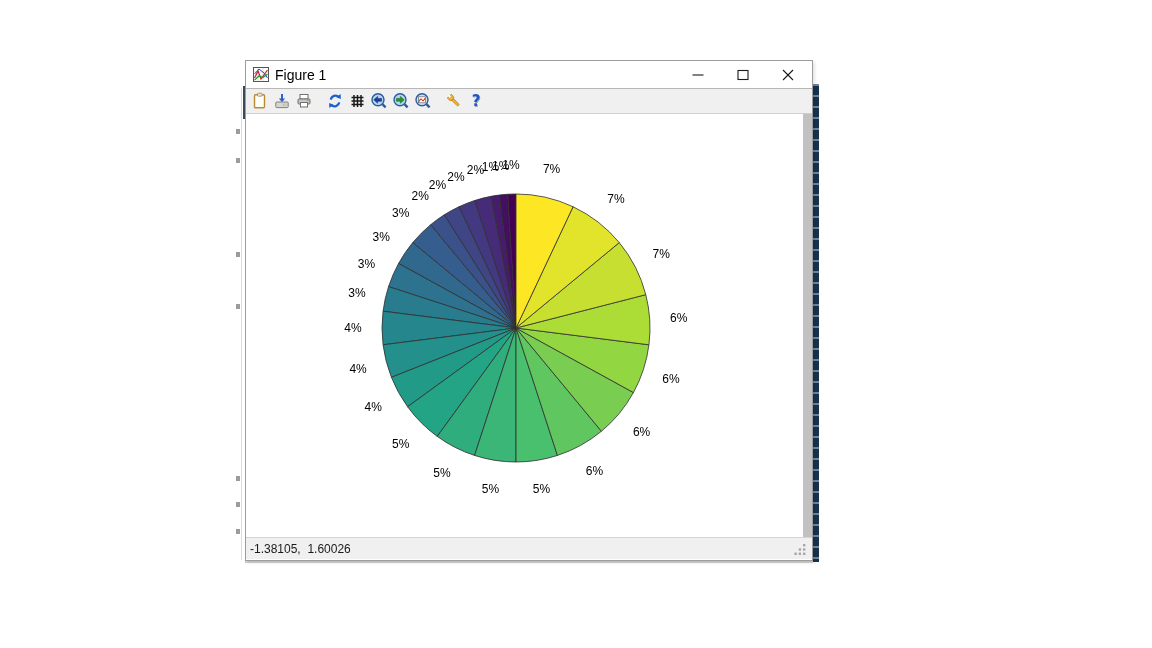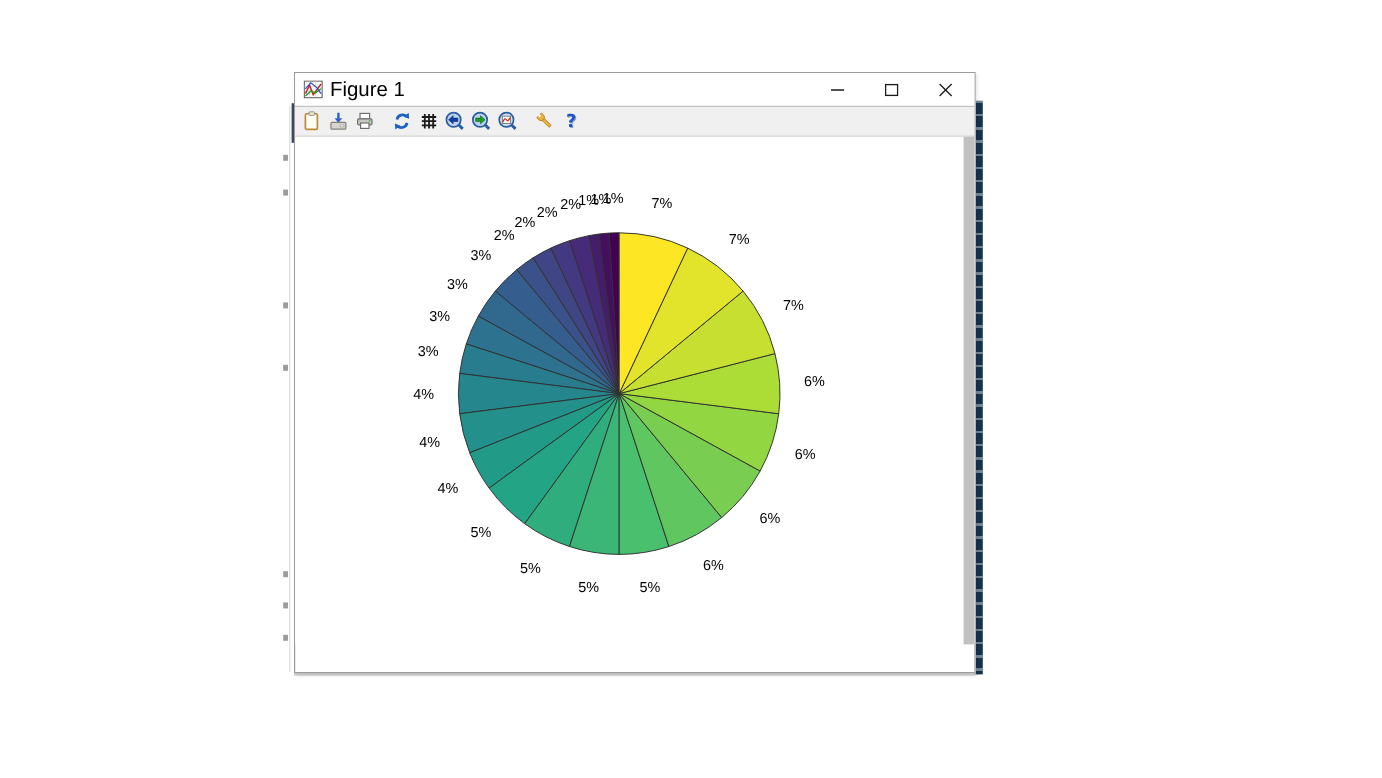--- a/index.html
+++ b/index.html
@@ -16,21 +16,21 @@
     background-image:repeating-linear-gradient(180deg, rgba(188,200,212,.55) 0 2px, rgba(22,50,79,0) 2px 11px);
   }
   
   .figure-window{
     position:absolute;left:245px;top:60px;width:568px;height:501px;
     background:#ffffff;border:1px solid #9c9c9c;box-sizing:border-box;
     box-shadow:0 2px 0 rgba(0,0,0,.18), 2px 2px 3px rgba(0,0,0,.10);
   }
   .titlebar{height:27px;background:#ffffff;display:flex;align-items:center;position:relative;}
   .title-icon{width:16px;height:15px;margin-left:7px;flex:0 0 auto;}
-  .title-text{font-size:17px;color:#000;margin-left:6px;flex:1 1 auto;}
+  .title-text{font-size:14px;color:#000;margin-left:6px;flex:1 1 auto;}
   .caption{display:flex;height:27px;padding-right:2px;}
   .cap-btn{width:45px;height:27px;border:none;background:transparent;display:flex;
     align-items:center;justify-content:center;padding:0;cursor:default;}
   .toolbar{
     height:26px;background:#f0f0f0;border-top:1px solid #b7b7b7;border-bottom:1px solid #cfcfcf;
     display:flex;align-items:center;padding-left:3px;box-sizing:border-box;
   }
   .tb-btn{width:21px;height:22px;margin-right:1px;border:none;background:transparent;
     display:flex;align-items:center;justify-content:center;padding:0;cursor:default;}
   .tb-gap{width:9px;height:1px;}
@@ -225,14 +225,27 @@
         <path d="M270 214 L399.79 180.68 A134 134 0 0 0 373.25 128.59 Z" fill="#c7df31" stroke="#2f2f2f" stroke-width="0.8" stroke-linejoin="round"></path>
         <text x="415.2" y="140.0" dy="0.35em" text-anchor="middle" font-size="12" fill="#000000" font-family="'Liberation Sans', sans-serif">7%</text>
         <path d="M270 214 L373.25 128.59 A134 134 0 0 0 327.05 92.75 Z" fill="#e2e32b" stroke="#2f2f2f" stroke-width="0.8" stroke-linejoin="round"></path>
         <text x="369.9" y="85.2" dy="0.35em" text-anchor="middle" font-size="12" fill="#000000" font-family="'Liberation Sans', sans-serif">7%</text>
         <path d="M270 214 L327.05 92.75 A134 134 0 0 0 270.00 80.00 Z" fill="#fde725" stroke="#2f2f2f" stroke-width="0.8" stroke-linejoin="round"></path>
         <text x="305.6" y="54.9" dy="0.35em" text-anchor="middle" font-size="12" fill="#000000" font-family="'Liberation Sans', sans-serif">7%</text>
       </svg>
     <div class="right-gutter"></div>
   </div>
 
+  <div class="statusbar">
+    <span class="coords">-1.38105,  1.60026</span>
+    <svg class="grip" viewBox="0 0 13 13">
+      <g fill="#a8a8a8">
+        <rect x="9" y="1" width="2.4" height="2.4"></rect>
+        <rect x="9" y="5.3" width="2.4" height="2.4"></rect>
+        <rect x="9" y="9.6" width="2.4" height="2.4"></rect>
+        <rect x="4.7" y="5.3" width="2.4" height="2.4"></rect>
+        <rect x="4.7" y="9.6" width="2.4" height="2.4"></rect>
+        <rect x="0.4" y="9.6" width="2.4" height="2.4"></rect>
+      </g>
+    </svg>
+  </div>
 
 </div>
 
 </body></html>

